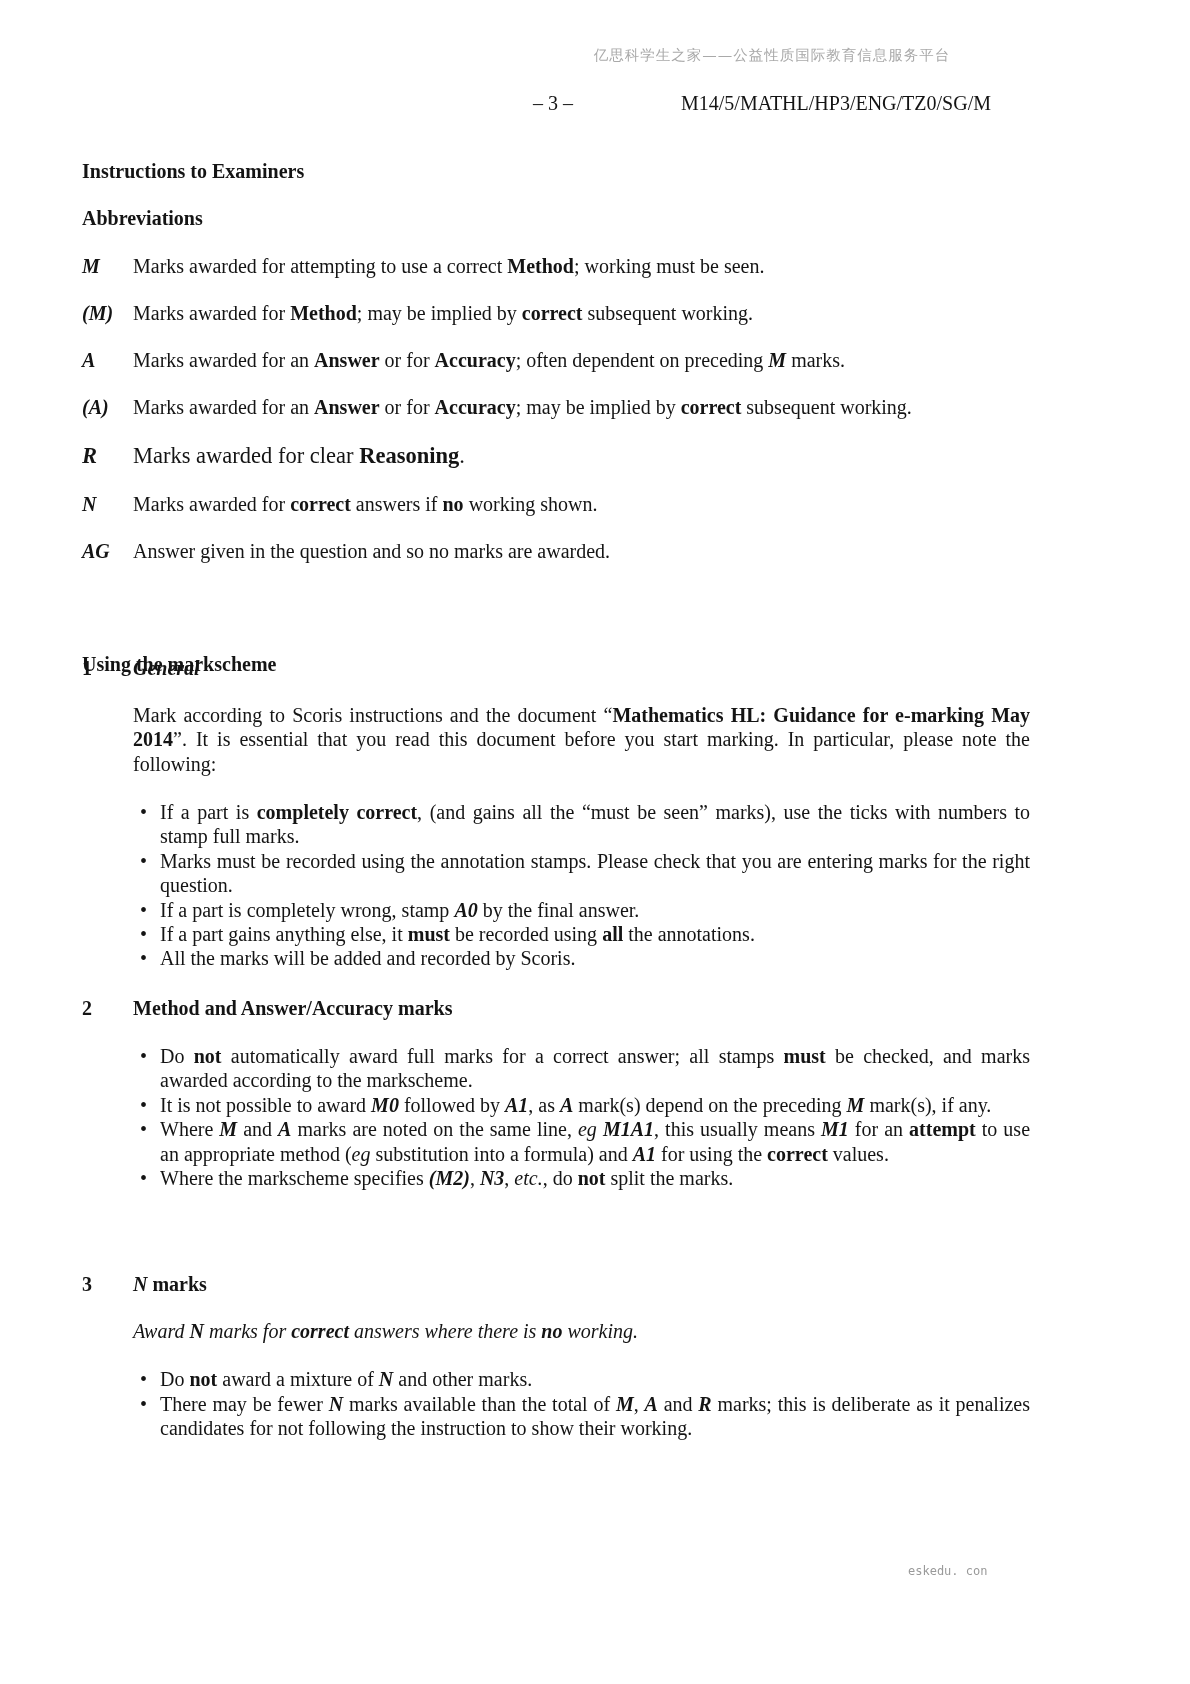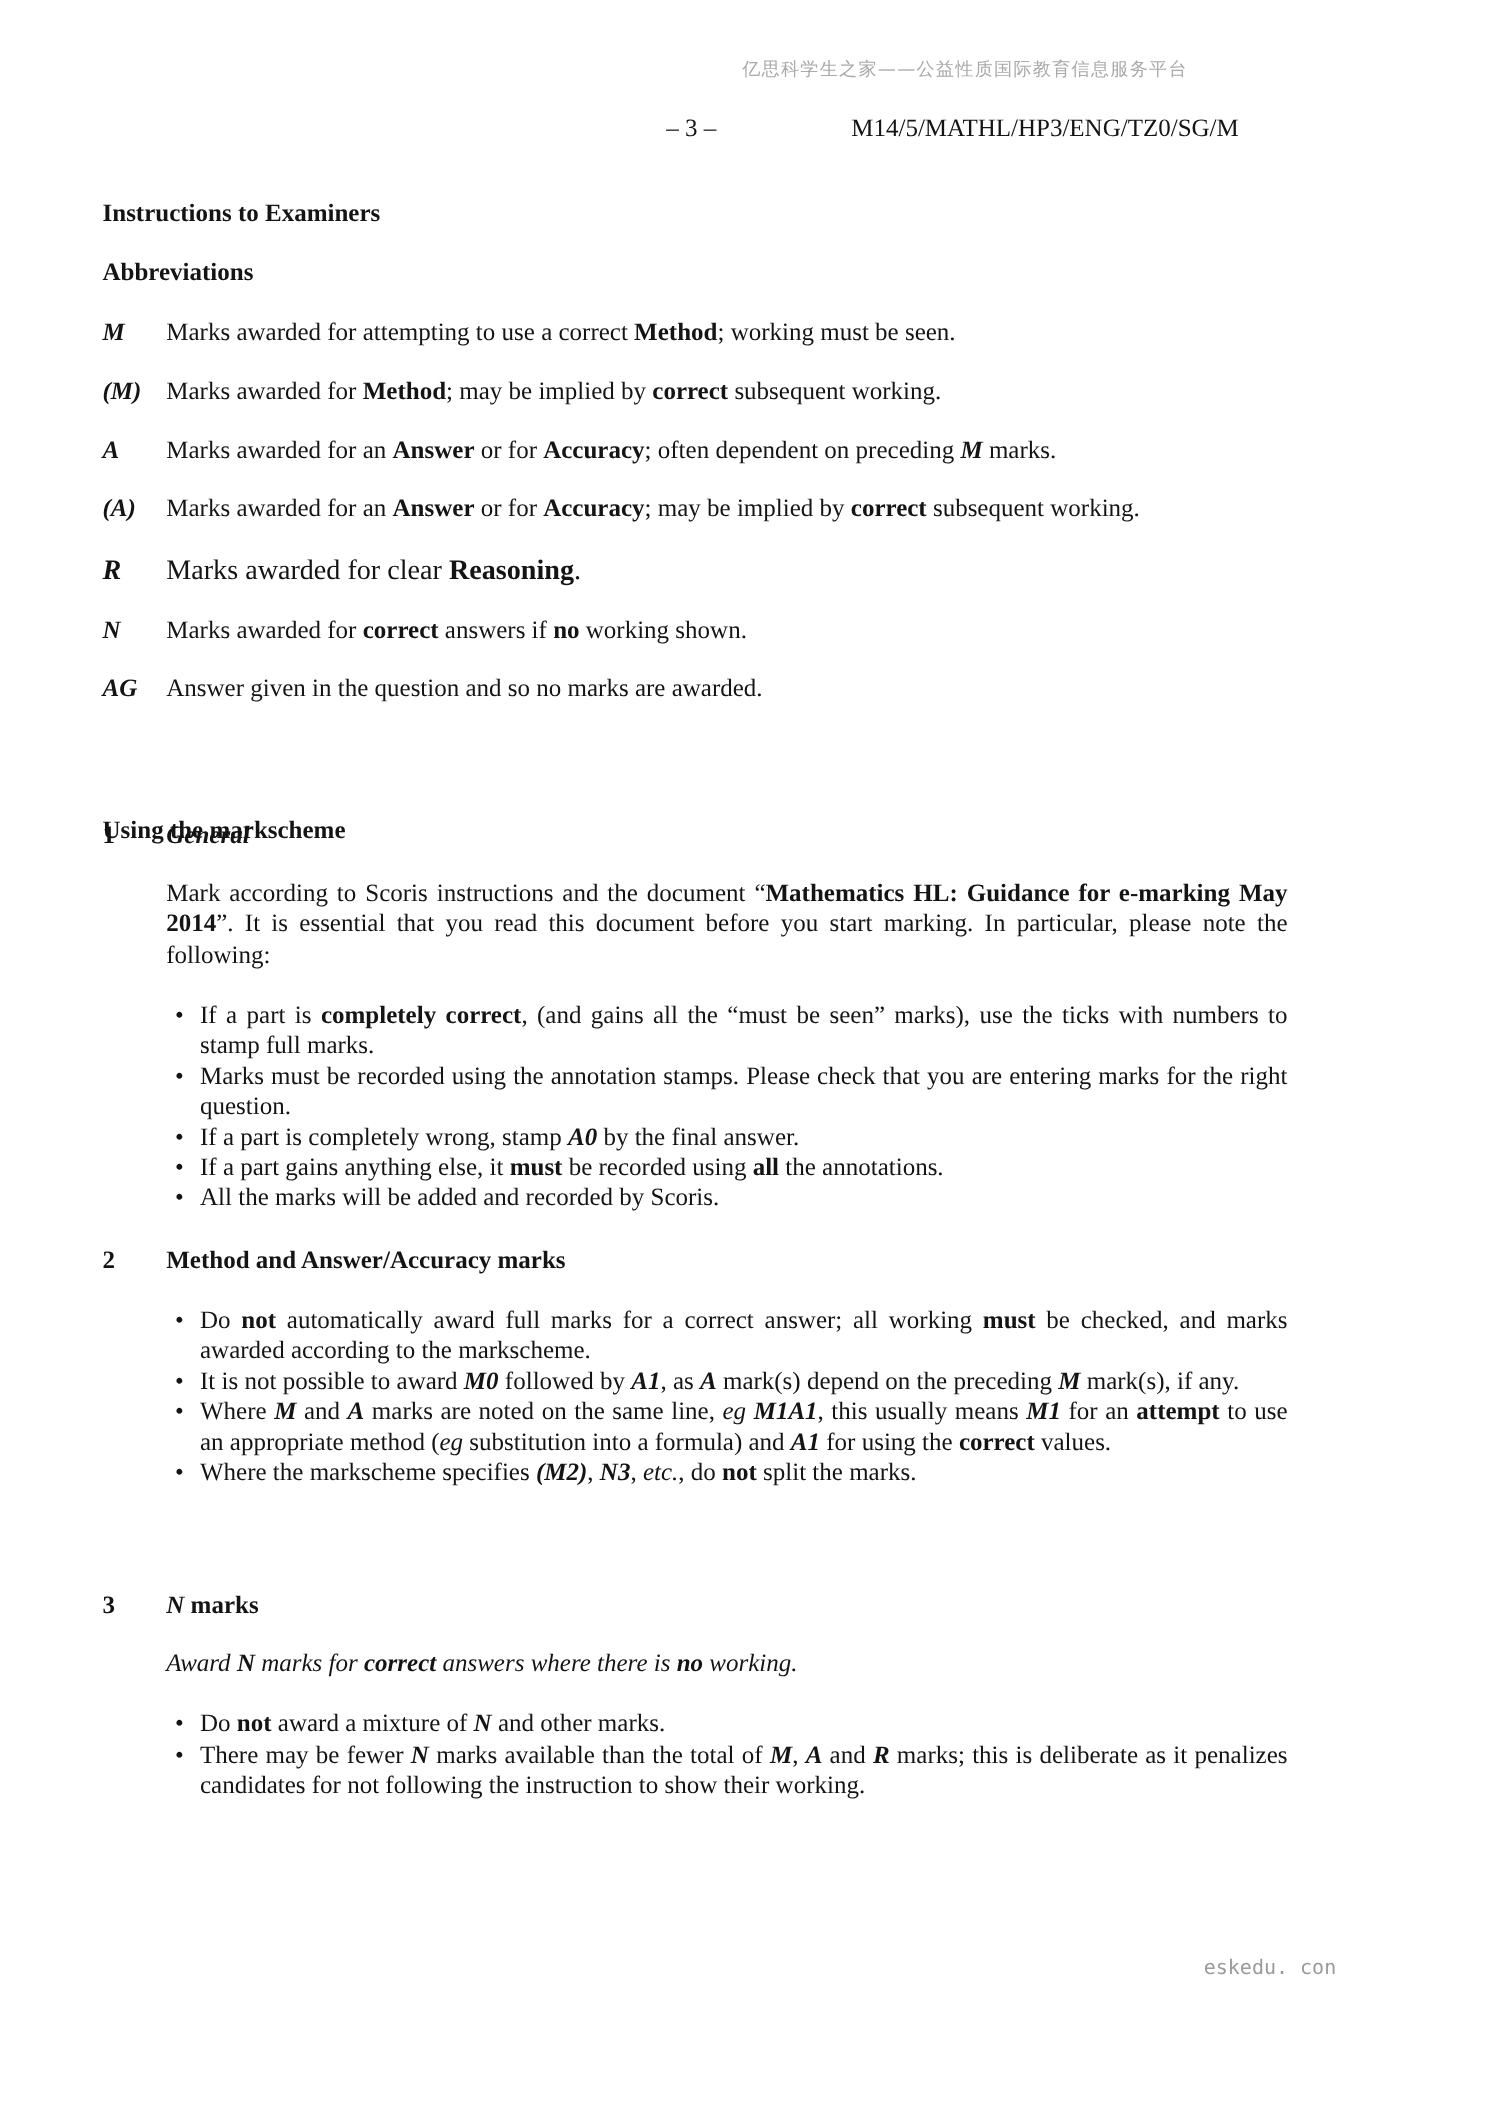--- a/index.html
+++ b/index.html
@@ -21,22 +21,22 @@
   .section{position:absolute;left:82px;width:948px;}
   .sec1{top:656px;} .sec2{top:996px;} .sec3{top:1272px;}
   .sec-head{display:flex;line-height:24px;}
   .sec-num{width:51px;flex:none;font-weight:bold;}
   .sec-title{font-weight:bold;}
   .para{margin:23px 0 0 51px;text-align:justify;line-height:24.3px;}
   .para.italic{font-style:italic;text-align:left;}
   ul.bullets{margin:24px 0 0 51px;padding:0;list-style:none;}
   ul.bullets li{position:relative;padding-left:27px;text-align:justify;line-height:24.4px;}
   ul.bullets li::before{content:"\2022";position:absolute;left:7px;}
-  .wm-bottom{position:absolute;left:963px;top:1564px;font-family:"DejaVu Sans Mono",monospace;
-             font-size:16px;color:#9a9a9a;}
+  .wm-bottom{position:absolute;left:908px;top:1564px;font-family:"DejaVu Sans Mono",monospace;
+             font-size:12px;color:#9a9a9a;}
 </style>
 </head>
 <body>
 
 <div class="page">
 
   <div class="wm-top">亿思科学生之家——公益性质国际教育信息服务平台</div>
 
   <div class="head-line">
     <span class="page-num">– 3 –</span>
@@ -94,21 +94,21 @@
       <li><span>All the marks will be added and recorded by Scoris.</span></li>
     </ul>
   </div>
 
   <div class="section sec2">
     <div class="sec-head">
       <span class="sec-num">2</span>
       <span class="sec-title"><span style="font-weight: bold;">Method and Answer/Accuracy marks</span></span>
     </div>
     <ul class="bullets">
-      <li><span>Do </span><span style="font-weight: bold;">not</span><span> automatically award full marks for a correct answer; all working </span><span style="font-weight: bold;">must</span><span> be checked, and marks awarded according to the markscheme.</span></li>
+      <li><span>Do </span><span style="font-weight: bold;">not</span><span> automatically award full marks for a correct answer; all stamps </span><span style="font-weight: bold;">must</span><span> be checked, and marks awarded according to the markscheme.</span></li>
       <li><span>It is not possible to award </span><span style="font-weight: bold; font-style: italic;">M0</span><span> followed by </span><span style="font-weight: bold; font-style: italic;">A1</span><span>, as </span><span style="font-weight: bold; font-style: italic;">A</span><span> mark(s) depend on the preceding </span><span style="font-weight: bold; font-style: italic;">M</span><span> mark(s), if any.</span></li>
       <li><span>Where </span><span style="font-weight: bold; font-style: italic;">M</span><span> and </span><span style="font-weight: bold; font-style: italic;">A</span><span> marks are noted on the same line, </span><span style="font-style: italic;">eg</span><span> </span><span style="font-weight: bold; font-style: italic;">M1A1</span><span>, this usually means </span><span style="font-weight: bold; font-style: italic;">M1</span><span> for an </span><span style="font-weight: bold;">attempt</span><span> to use an appropriate method (</span><span style="font-style: italic;">eg</span><span> substitution into a formula) and </span><span style="font-weight: bold; font-style: italic;">A1</span><span> for using the </span><span style="font-weight: bold;">correct</span><span> values.</span></li>
       <li><span>Where the markscheme specifies </span><span style="font-weight: bold; font-style: italic;">(M2)</span><span>, </span><span style="font-weight: bold; font-style: italic;">N3</span><span>, </span><span style="font-style: italic;">etc.</span><span>, do </span><span style="font-weight: bold;">not</span><span> split the marks.</span></li>
     </ul>
   </div>
 
   <div class="section sec3">
     <div class="sec-head">
       <span class="sec-num">3</span>
       <span class="sec-title"><span style="font-weight: bold; font-style: italic;">N</span><span style="font-weight: bold;"> marks</span></span>

